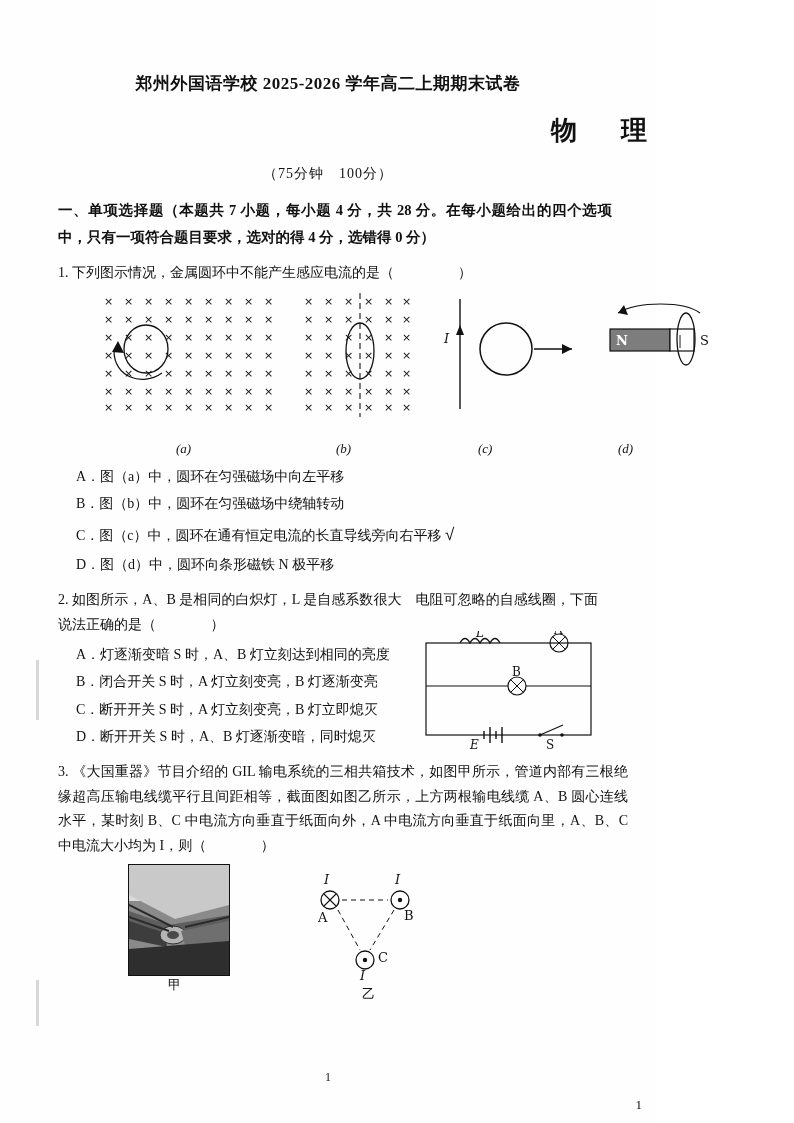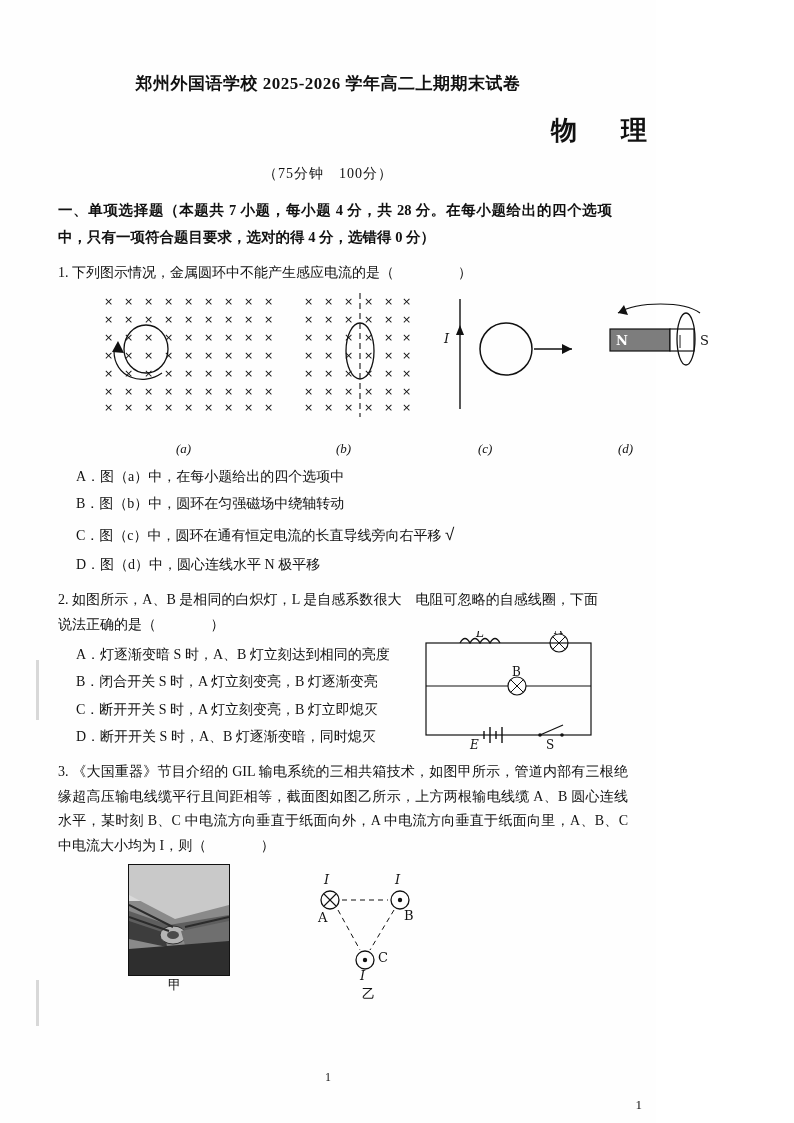--- a/index.html
+++ b/index.html
@@ -310,27 +310,27 @@
   </div>
 
   <div class="fig-label-row">
     <span class="fig-label" style="left:118px;">(a)</span>
     <span class="fig-label" style="left:278px;">(b)</span>
     <span class="fig-label" style="left:420px;">(c)</span>
     <span class="fig-label" style="left:560px;">(d)</span>
   </div>
 
   <div class="choices">
-    <div class="choice">A．图（a）中，在每小题给出的四个选项中</div>
+    <div class="choice">A．图（a）中，圆环在匀强磁场中向左平移</div>
     <div class="choice">B．图（b）中，圆环在匀强磁场中绕轴转动</div>
     <div class="choice">
       <span>C．图（c）中，圆环在通有恒定电流的长直导线旁向右平移</span>
       <span class="check-mark">√</span>
     </div>
-    <div class="choice">D．图（d）中，圆心连线水平 N 极平移</div>
+    <div class="choice">D．图（d）中，圆环向条形磁铁 N 极平移</div>
   </div>
 
   <div class="q q2wrap" style="margin-right:58px;">
     <span>2.</span>
     <span>如图所示，A、B 是相同的白炽灯，L 是自感系数很大　电阻可忽略的自感线圈，下面说法正确的是（</span>
     <span class="blank-paren">&nbsp;&nbsp;&nbsp;&nbsp;&nbsp;</span>
     <span>）</span>
   </div>
 
   <div style="position:relative;">

